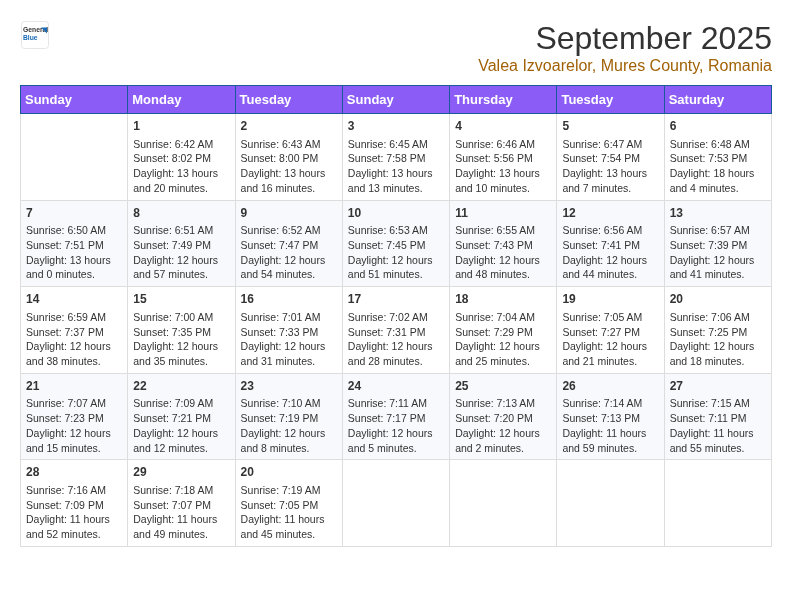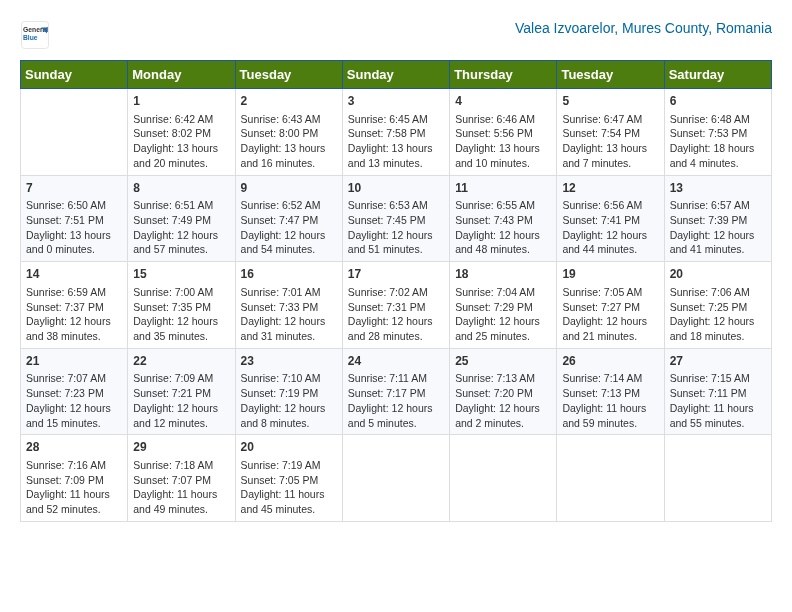--- a/index.html
+++ b/index.html
@@ -27,22 +27,22 @@
     }
     .title-block {
       text-align: right;
     }
     .month-title {
       font-size: 32px;
       font-weight: normal;
       color: #333;
     }
     .subtitle {
-      font-size: 14px;
-      color: #0369a1;
+      font-size: 16px;
+      color: #a16207;
       margin-left: 10px;
     }
     .calendar {
       width: 100%;
       border-collapse: collapse;
       border: 1px solid #ccc;
     }
     .calendar th {
       background-color: #2a6db5;
       color: #fff;
@@ -67,35 +67,36 @@
       font-size: 12px;
       display: block;
       margin-bottom: 2px;
     }
     .calendar tr:nth-child(even) td {
       background-color: #f7f9fc;
     }
     .calendar tr:nth-child(odd) td {
       background-color: #fff;
     }
-    .calendar thead tr th { background-color: #4d7c0f; }
+    .calendar thead tr th { background-color: #8b5cf6; }
   </style>
 </head>
 <body>
 
 <div class="header">
   <div class="logo">
     <svg class="logo-icon" viewBox="0 0 40 40">
       <rect x="2" y="2" width="36" height="36" rx="4" fill="#fff" stroke="#ddd" stroke-width="1"></rect>
       <text x="4" y="16" font-size="9" font-weight="bold" fill="#333">General</text>
       <text x="4" y="27" font-size="9" font-weight="bold" fill="#1a6bb5">Blue</text>
       <polygon points="28,10 36,10 36,18" fill="#1a6bb5"></polygon>
     </svg>
   </div>
   <div class="title-block">
+    <div class="month-title">September 2025</div>
     <div class="subtitle">Valea Izvoarelor, Mures County, Romania</div>
   </div>
 </div>
 
 <table class="calendar">
   <thead>
     <tr>
     <th>Sunday</th>
         <th>Monday</th>
         <th>Tuesday</th>

